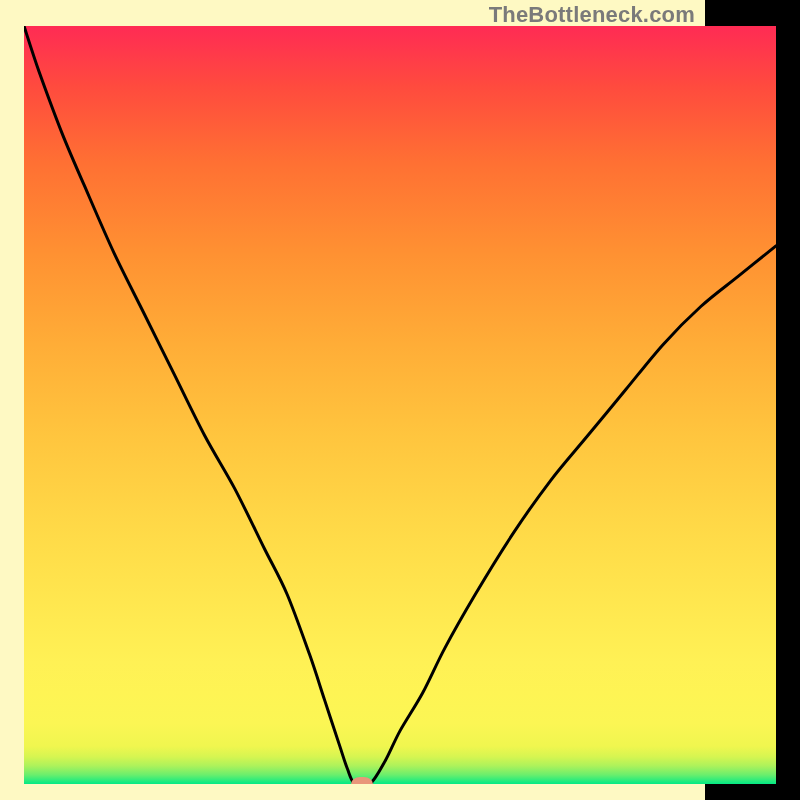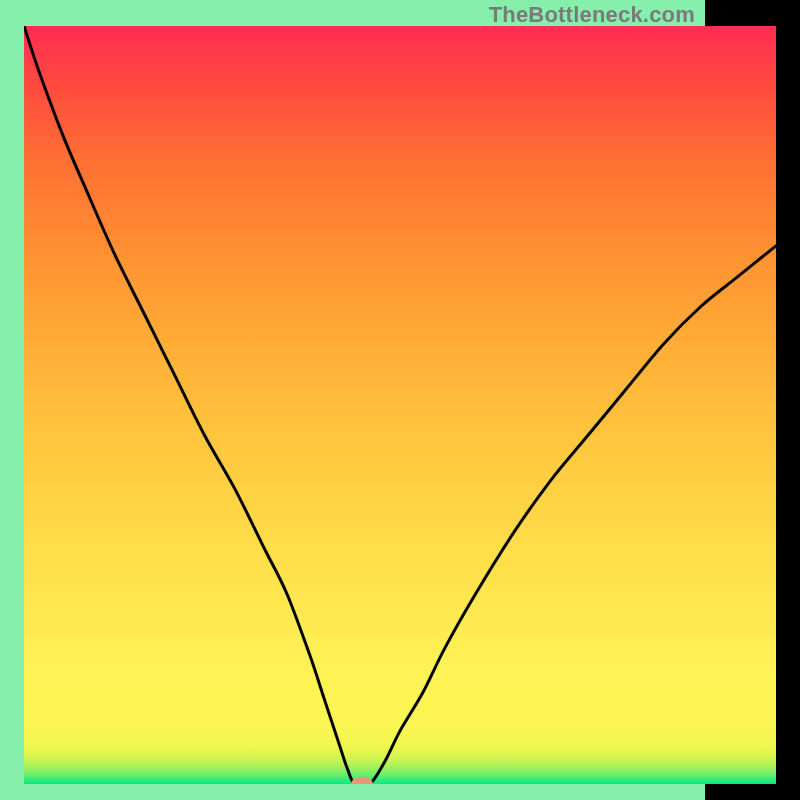--- a/index.html
+++ b/index.html
@@ -8,21 +8,21 @@
     width: 800px;
     height: 800px;
     background: #000000;
     overflow: hidden;
     font-family: Arial, Helvetica, sans-serif;
   }
   .frame {
     position: relative;
     width: 705px;
     height: 800px;
-    background: #86efac;
+    background: #fef9c3;
   }
   .watermark {
     position: absolute;
     top: 2px;
     right: 10px;
     font-size: 22px;
     font-weight: 600;
     color: #7a7a7a;
     letter-spacing: 0.2px;
     user-select: none;

